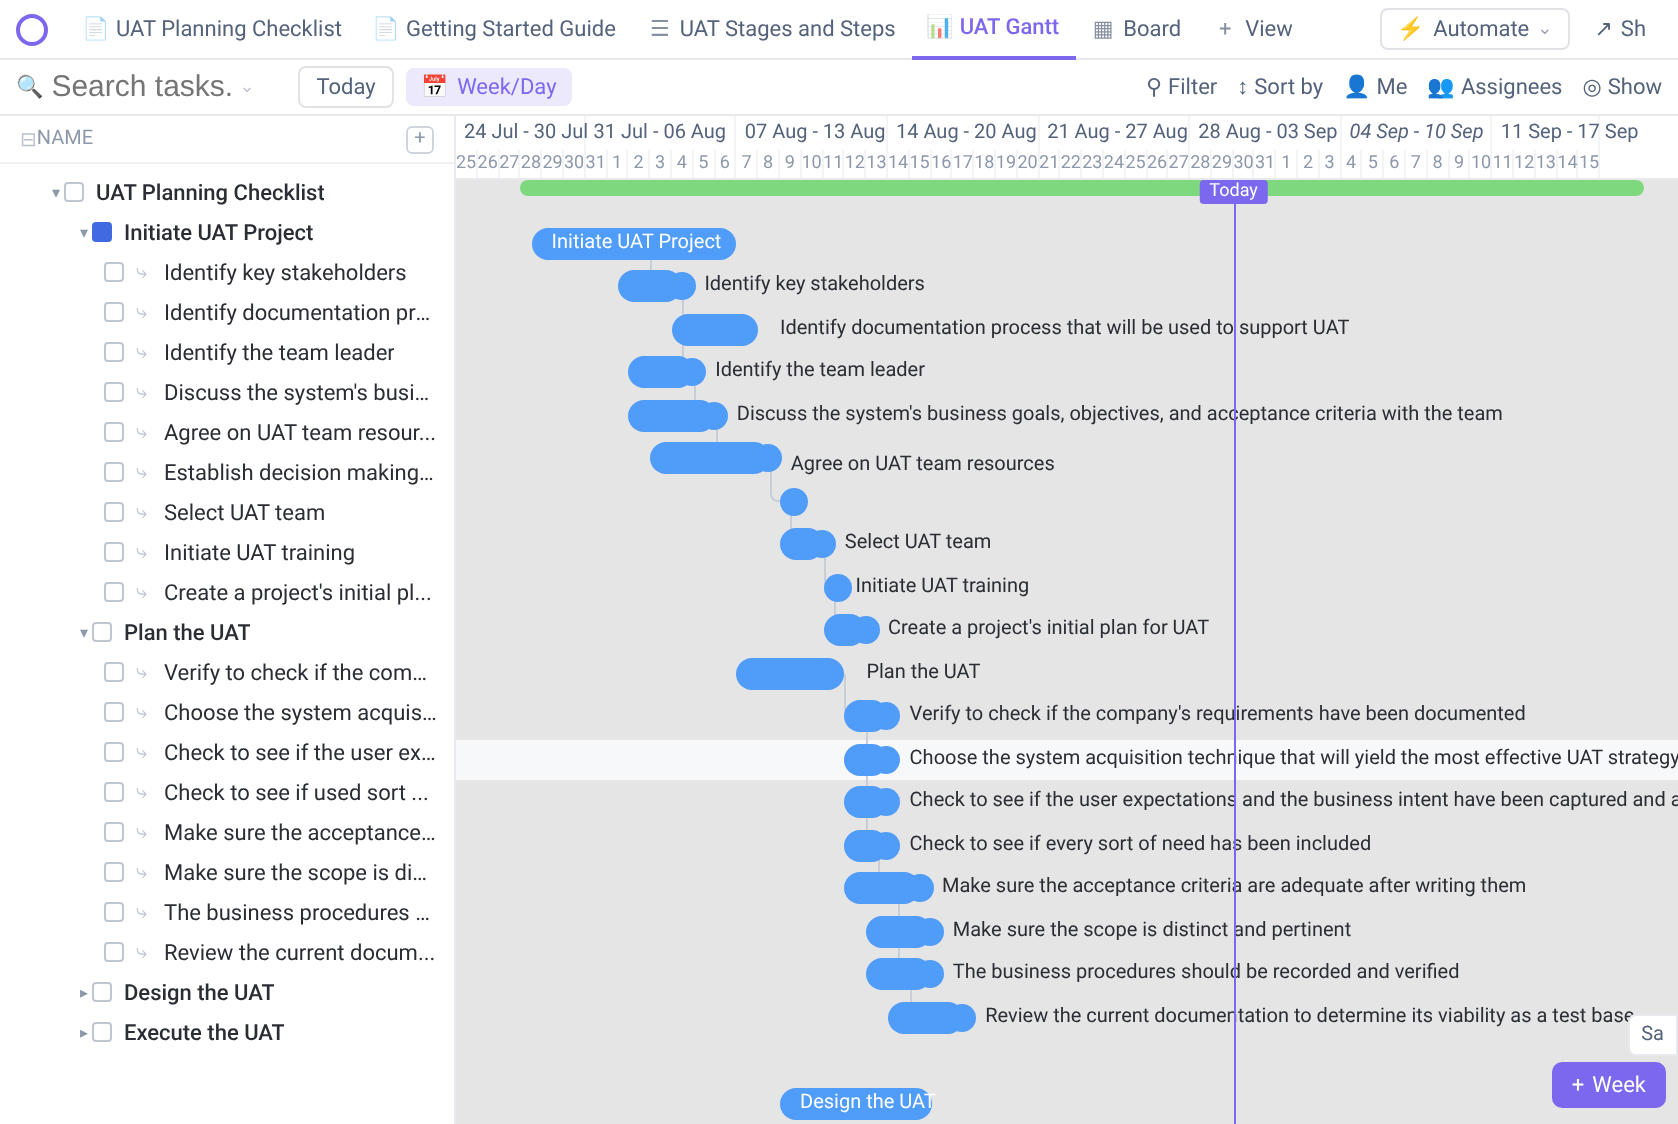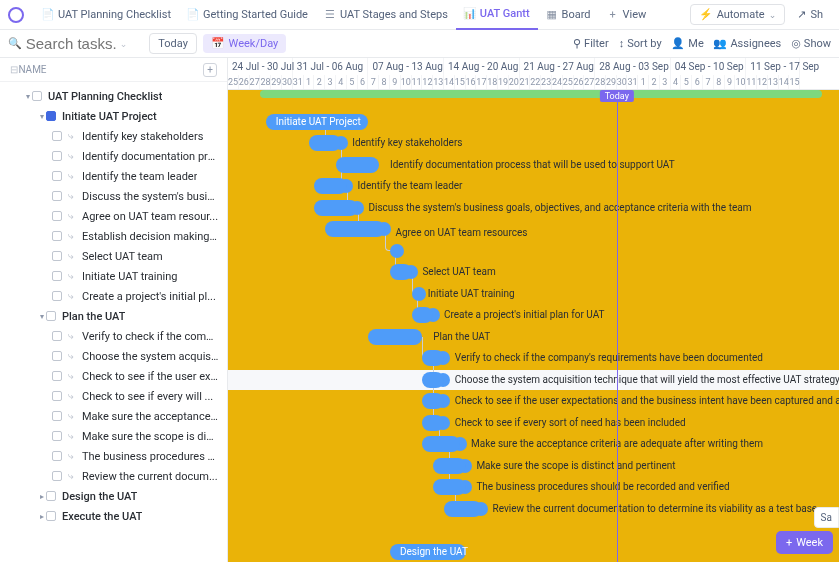--- a/index.html
+++ b/index.html
@@ -24,21 +24,21 @@
 .side-header { display:flex; align-items:center; justify-content:space-between; height:24px; padding:0 10px; color:#8e98ab; font-size:10px; border-bottom:1px solid #f0f1f3; }
 .plus-sq { width:14px; height:14px; border:1px solid #d0d4dc; border-radius:3px; display:flex; align-items:center; justify-content:center; font-size:10px; cursor:pointer; }
 .tree { padding-top:4px; }
 .tree-row { display:flex; align-items:center; height:20px; padding-right:8px; color:#2a2e34; cursor:pointer; white-space:nowrap; overflow:hidden; }
 .tree-row.grp { font-weight:500; }
 .tog { width:8px; font-size:8px; color:#8e98ab; text-align:center; flex-shrink:0; }
 .sq { width:10px; height:10px; border:1px solid #c0c6d0; border-radius:2px; margin-right:6px; flex-shrink:0; }
 .sq.fill { background:#4169e1; border-color:#4169e1; }
 .task-icon { width:10px; font-size:10px; color:#bfc5d0; margin-right:4px; flex-shrink:0; }
 .tree-label { overflow:hidden; text-overflow:ellipsis; }
-.gantt { flex:1; position:relative; overflow:hidden; background:#eab308; }
+.gantt { flex:1; position:relative; overflow:hidden; background:#e5e5e5; }
 .timeline-hdr { position:sticky; top:0; background:#fff; z-index:5; border-bottom:1px solid #e8eaed; }
 .week-row, .day-row { display:flex; }
 .week-cell { border-right:1px solid #f3f4f6; color:#54627b; font-size:10px; padding:3px 4px; white-space:nowrap; }
 .day-cell { border-right:1px solid #f3f4f6; color:#8e98ab; font-size:9px; text-align:center; padding:2px 0; }
 .gantt-body { position:relative; }
 .green-bar { position:absolute; height:8px; background:#7ed87e; border-radius:4px; }
 .today-marker { position:absolute; top:0; bottom:0; width:1px; background:#7b68ee; z-index:3; }
 .today-label { position:absolute; top:0; background:#7b68ee; color:#fff; font-size:9px; padding:1px 5px; border-radius:2px; transform:translateX(-50%); z-index:4; }
 .bar { position:absolute; height:16px; background:#4f9cf9; border-radius:8px; }
 .milestone { position:absolute; width:14px; height:14px; background:#4f9cf9; border-radius:50%; }
@@ -209,21 +209,21 @@
           <span class="tree-label">Choose the system acquisi...</span>
         </div>
         <div class="tree-row" style="padding-left: 52px;">
           <span class="sq"></span>
           <span class="task-icon">⤷</span>
           <span class="tree-label">Check to see if the user ex...</span>
         </div>
         <div class="tree-row" style="padding-left: 52px;">
           <span class="sq"></span>
           <span class="task-icon">⤷</span>
-          <span class="tree-label">Check to see if every will ...</span>
+          <span class="tree-label">Check to see if used sort ...</span>
         </div>
         <div class="tree-row" style="padding-left: 52px;">
           <span class="sq"></span>
           <span class="task-icon">⤷</span>
           <span class="tree-label">Make sure the acceptance ...</span>
         </div>
         <div class="tree-row" style="padding-left: 52px;">
           <span class="sq"></span>
           <span class="task-icon">⤷</span>
           <span class="tree-label">Make sure the scope is dis...</span>
@@ -252,21 +252,21 @@
   </div>
   <div class="gantt">
     <div class="timeline-hdr">
       <div class="week-row" id="week-row">
           <div class="week-cell" style="width: 64.8px;">24 Jul - 30 Jul</div>
           <div class="week-cell" style="width: 75.6px;">31 Jul - 06 Aug</div>
           <div class="week-cell" style="width: 75.6px;">07 Aug - 13 Aug</div>
           <div class="week-cell" style="width: 75.6px;">14 Aug - 20 Aug</div>
           <div class="week-cell" style="width: 75.6px;">21 Aug - 27 Aug</div>
           <div class="week-cell" style="width: 75.6px;">28 Aug - 03 Sep</div>
-          <div class="week-cell" style="width: 75.6px;">04 Sep - 10 Sep</div>
+          <div class="week-cell" style="width: 75.6px; font-style: italic;">04 Sep - 10 Sep</div>
           <div class="week-cell" style="width: 54px;">11 Sep - 17 Sep</div>
         </div>
       <div class="day-row" id="day-row">
           <div class="day-cell" style="width: 10.8px;">25</div>
           <div class="day-cell" style="width: 10.8px;">26</div>
           <div class="day-cell" style="width: 10.8px;">27</div>
           <div class="day-cell" style="width: 10.8px;">28</div>
           <div class="day-cell" style="width: 10.8px;">29</div>
           <div class="day-cell" style="width: 10.8px;">30</div>
           <div class="day-cell" style="width: 10.8px;">31</div>

